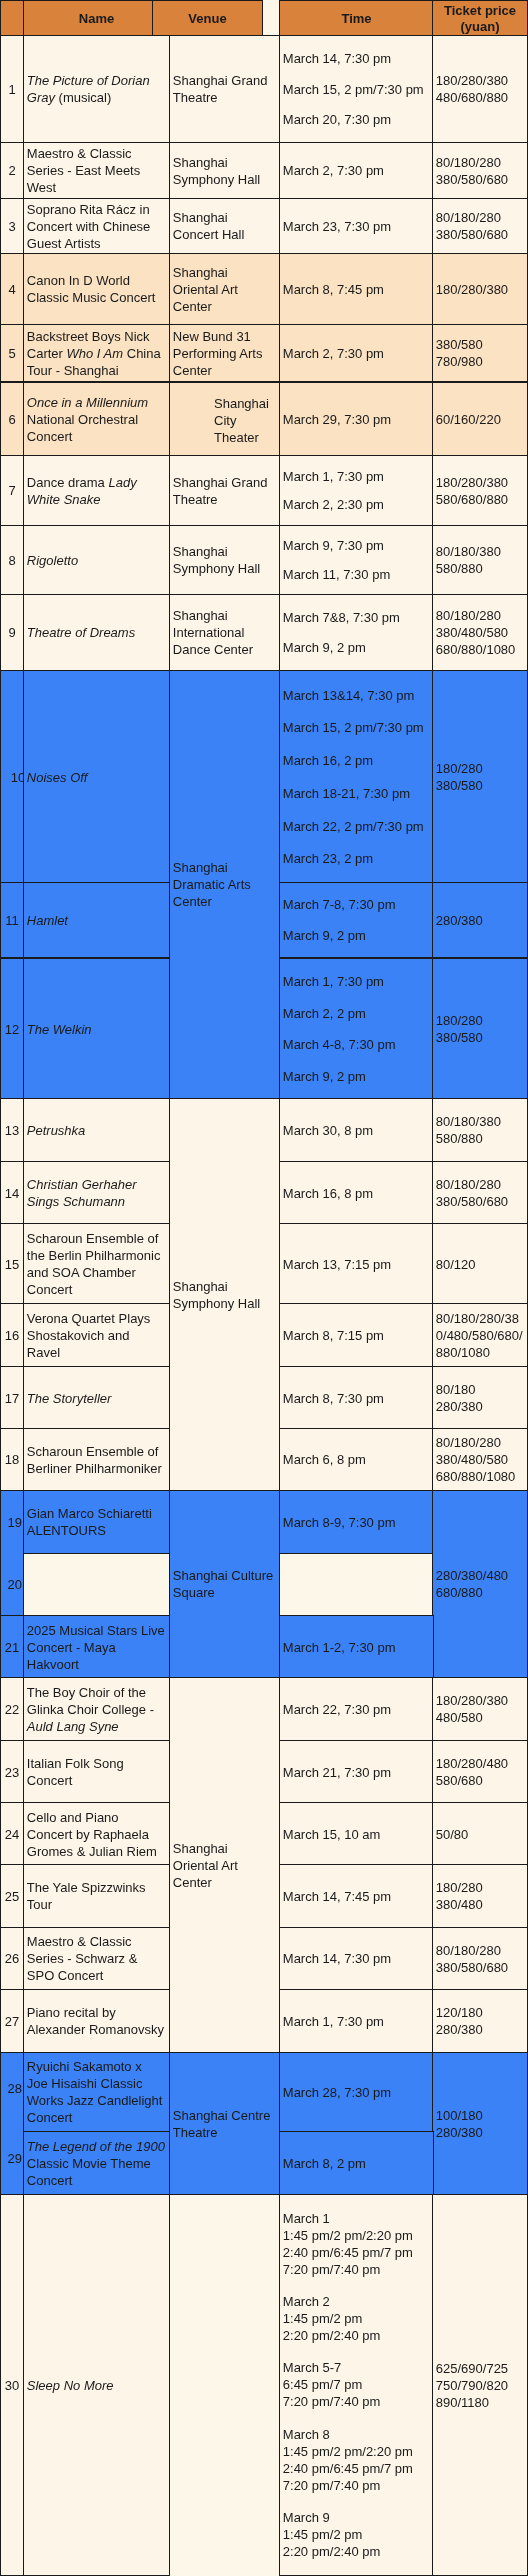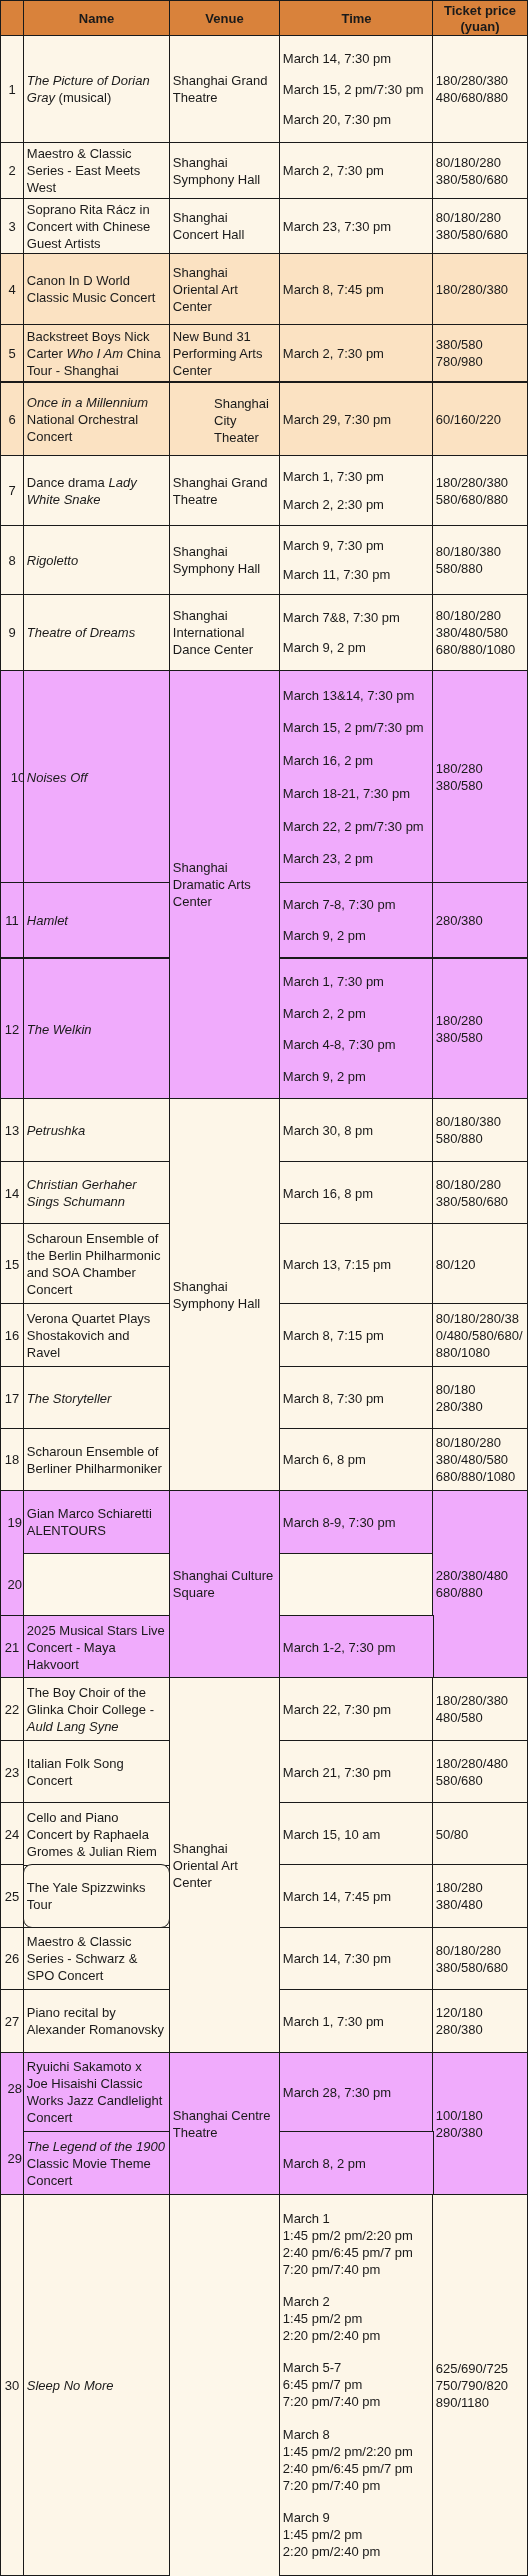--- a/index.html
+++ b/index.html
@@ -3,37 +3,37 @@
 <meta charset="utf-8">
 <style>
   html, body { margin: 0; padding: 0; }
   body { width: 528px; height: 2576px; background: #fdf7ea; font-family: "Liberation Sans", sans-serif; color: #1a1a1a; overflow: hidden; }
   #sheet { position: relative; width: 528px; height: 2576px; }
   .cell { position: absolute; box-sizing: border-box; border: 0.8px solid #1a1a1a; display: flex; align-items: center; font-size: 13px; line-height: 17px; padding: 0 2.8px; overflow: hidden; }
   .hdr { background: #d9823b; font-weight: bold; justify-content: center; text-align: center; font-size: 13px; line-height: 15.7px; }
   .num { justify-content: center; padding: 0 1.1px; }
   .light { background: #fdf6e8; }
   .peach { background: #fbe2c2; }
-  .tan { background: #f0abfc; }
+  .tan { background: #3b82f6; }
   .times { flex-direction: column; align-items: flex-start; justify-content: space-evenly; }
   .times.center { justify-content: center; }
   .t-line { display: block; white-space: nowrap; }
   .t-group { display: block; }
   .it { font-style: italic; }
   .name-text, .venue-text, .price-text { display: block; }
   .price-text { white-space: pre-line; }
 </style>
 </head>
 <body>
 
 <div id="sheet">
 
   <div class="cell hdr" style="left:0;top:0;width:24px;height:37px;"></div>
   <div class="cell hdr" style="left:23px;top:0;width:147px;height:37px;">Name</div>
-  <div class="cell hdr" style="left:169px;top:0;width:111px;height:37px;">Venue</div>
+  <div class="cell hdr" style="left:152px;top:0;width:111px;height:37px;">Venue</div>
   <div class="cell hdr" style="left:279px;top:0;width:155px;height:37px;">Time</div>
   <div class="cell hdr" style="left:432px;top:0;width:96px;height:37px;">Ticket price (yuan)</div>
 <div class="cell num light" style="left: 0px; width: 24px; top: 35px; height: 108px;">
       <span class="num-text">1</span>
     </div>
     <div class="cell  light" style="left: 23px; width: 147px; top: 35px; height: 108px;">
       <span class="name-text"><span class="it">The Picture of Dorian Gray</span><span> (musical)</span></span>
     </div>
     <div class="cell  light" style="left: 169px; width: 111px; top: 35px; height: 108px;">
       <span class="venue-text">Shanghai Grand Theatre</span>
@@ -375,21 +375,21 @@
     </div>
     <div class="cell times light center" style="left: 279px; width: 155px; top: 1802px; height: 64px;">
       <span class="t-line">March 15, 10 am</span>
     </div>
     <div class="cell  light" style="left: 432px; width: 96px; top: 1802px; height: 64px;">
       <span class="price-text">50/80</span>
     </div>
     <div class="cell num light" style="left: 0px; width: 24px; top: 1864px; height: 64px;">
       <span class="num-text">25</span>
     </div>
-    <div class="cell  light" style="left: 23px; width: 147px; top: 1864px; height: 64px; border-radius: 9px;">
+    <div class="cell  light" style="left: 23px; width: 147px; top: 1864px; height: 64px;">
       <span class="name-text"><span>The Yale Spizzwinks Tour</span></span>
     </div>
     <div class="cell times light center" style="left: 279px; width: 155px; top: 1864px; height: 64px;">
       <span class="t-line">March 14, 7:45 pm</span>
     </div>
     <div class="cell  light" style="left: 432px; width: 96px; top: 1864px; height: 64px;">
       <span class="price-text">180/280
 380/480</span>
     </div>
     <div class="cell num light" style="left: 0px; width: 24px; top: 1927px; height: 63px;">

